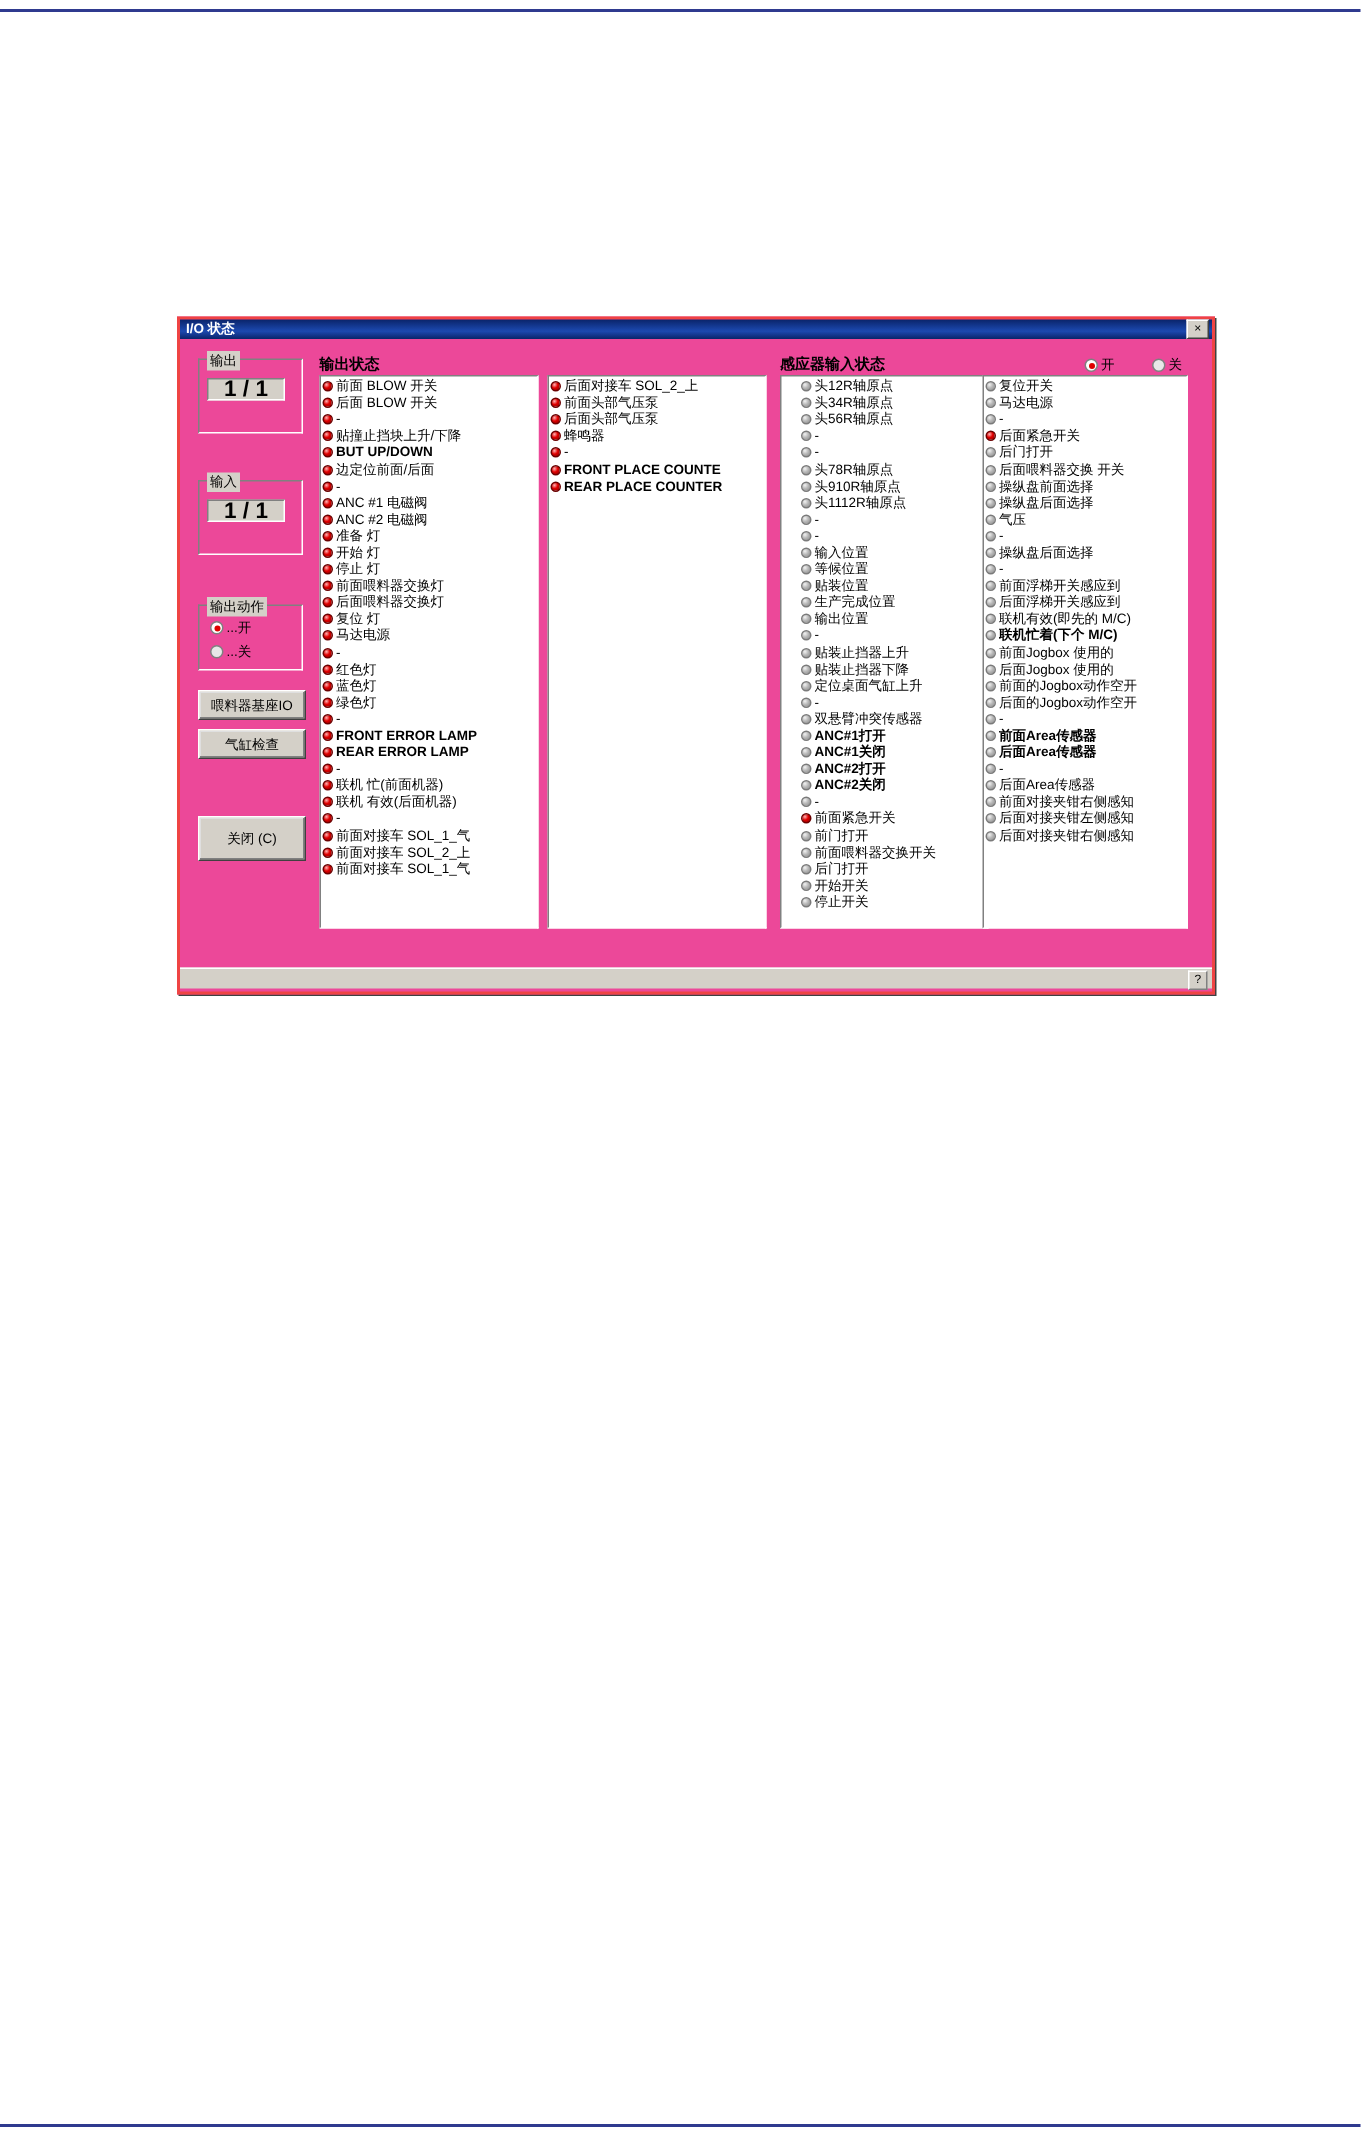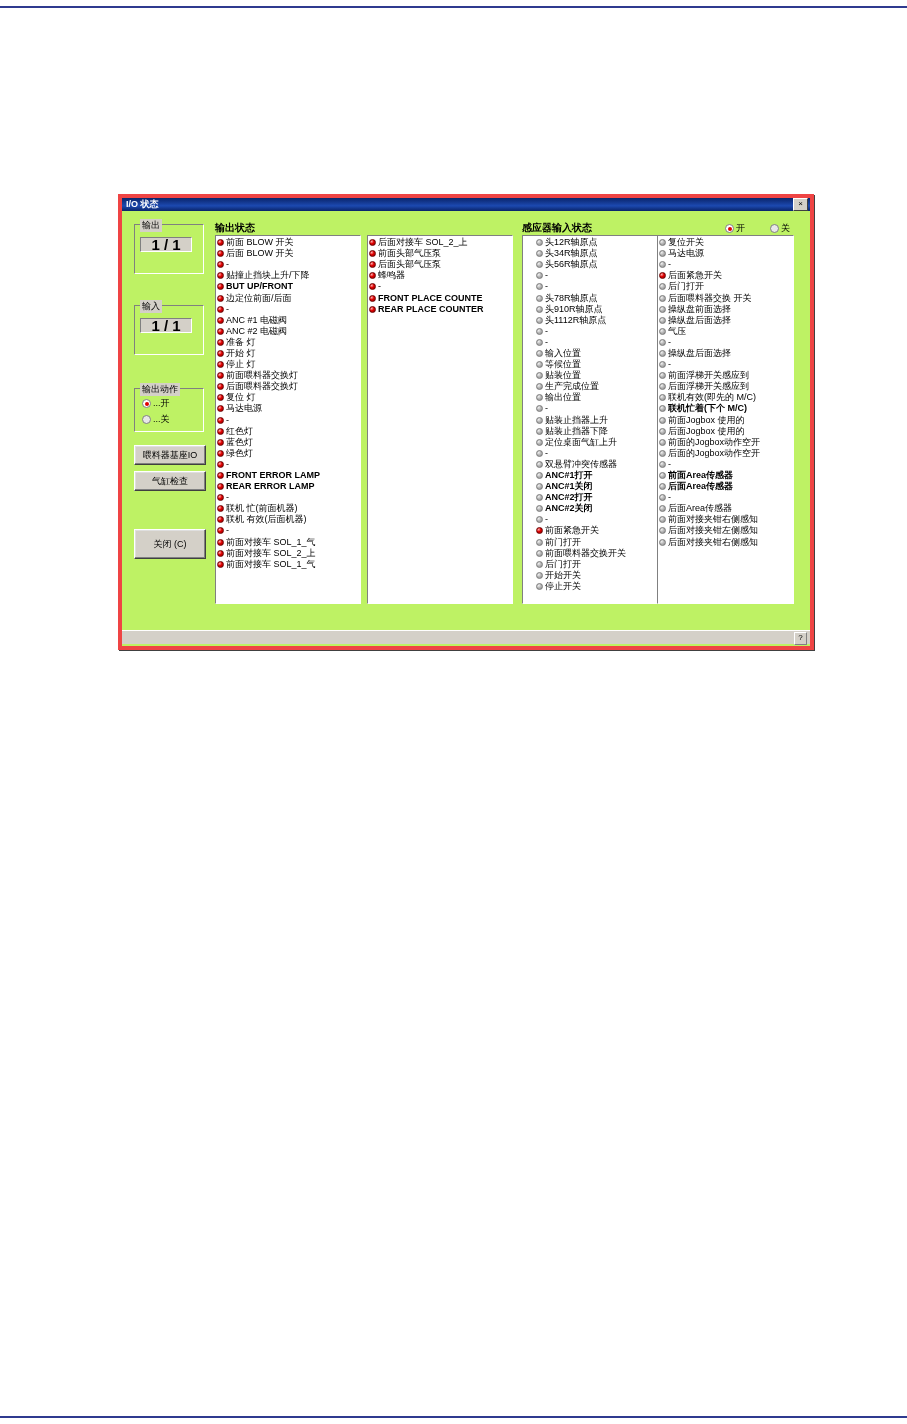--- a/index.html
+++ b/index.html
@@ -6,22 +6,22 @@
   body{
     width:907px;height:1424px;background:#ffffff;
     font-family:"Liberation Sans", sans-serif;
     position:relative;overflow:hidden;
   }
   .page-border-top{position:absolute;left:0;top:6px;width:907px;height:2px;background:#2f3a8f;}
   .page-border-bottom{position:absolute;left:0;top:1416px;width:907px;height:2px;background:#2f3a8f;}
 
   
   .window{
-    position:absolute;left:118px;top:194px;width:688px;height:448px;
-    background:#bef264;border:4px solid #ef4444;
+    position:absolute;left:118px;top:211px;width:688px;height:448px;
+    background:#ec4899;border:2px solid #ef4444;
     box-shadow:1px 1px 0 #404040;
   }
   .titlebar{
     height:13px;background:linear-gradient(to bottom,#0a246a,#1c49b0 60%,#0a246a);
     display:flex;align-items:center;padding:0 2px;
   }
   .titlebar .title{
     color:#fff;font-size:9px;font-weight:bold;line-height:13px;
     font-family:"Liberation Sans", sans-serif;letter-spacing:0;
     padding-left:2px;flex:1;
@@ -161,21 +161,21 @@
           <div class="row">
             <span class="led"></span>
             <span class="lbl">-</span>
           </div>
           <div class="row">
             <span class="led"></span>
             <span class="lbl">贴撞止挡块上升/下降</span>
           </div>
           <div class="row bold">
             <span class="led"></span>
-            <span class="lbl">BUT UP/FRONT</span>
+            <span class="lbl">BUT UP/DOWN</span>
           </div>
           <div class="row">
             <span class="led"></span>
             <span class="lbl">边定位前面/后面</span>
           </div>
           <div class="row">
             <span class="led"></span>
             <span class="lbl">-</span>
           </div>
           <div class="row">

